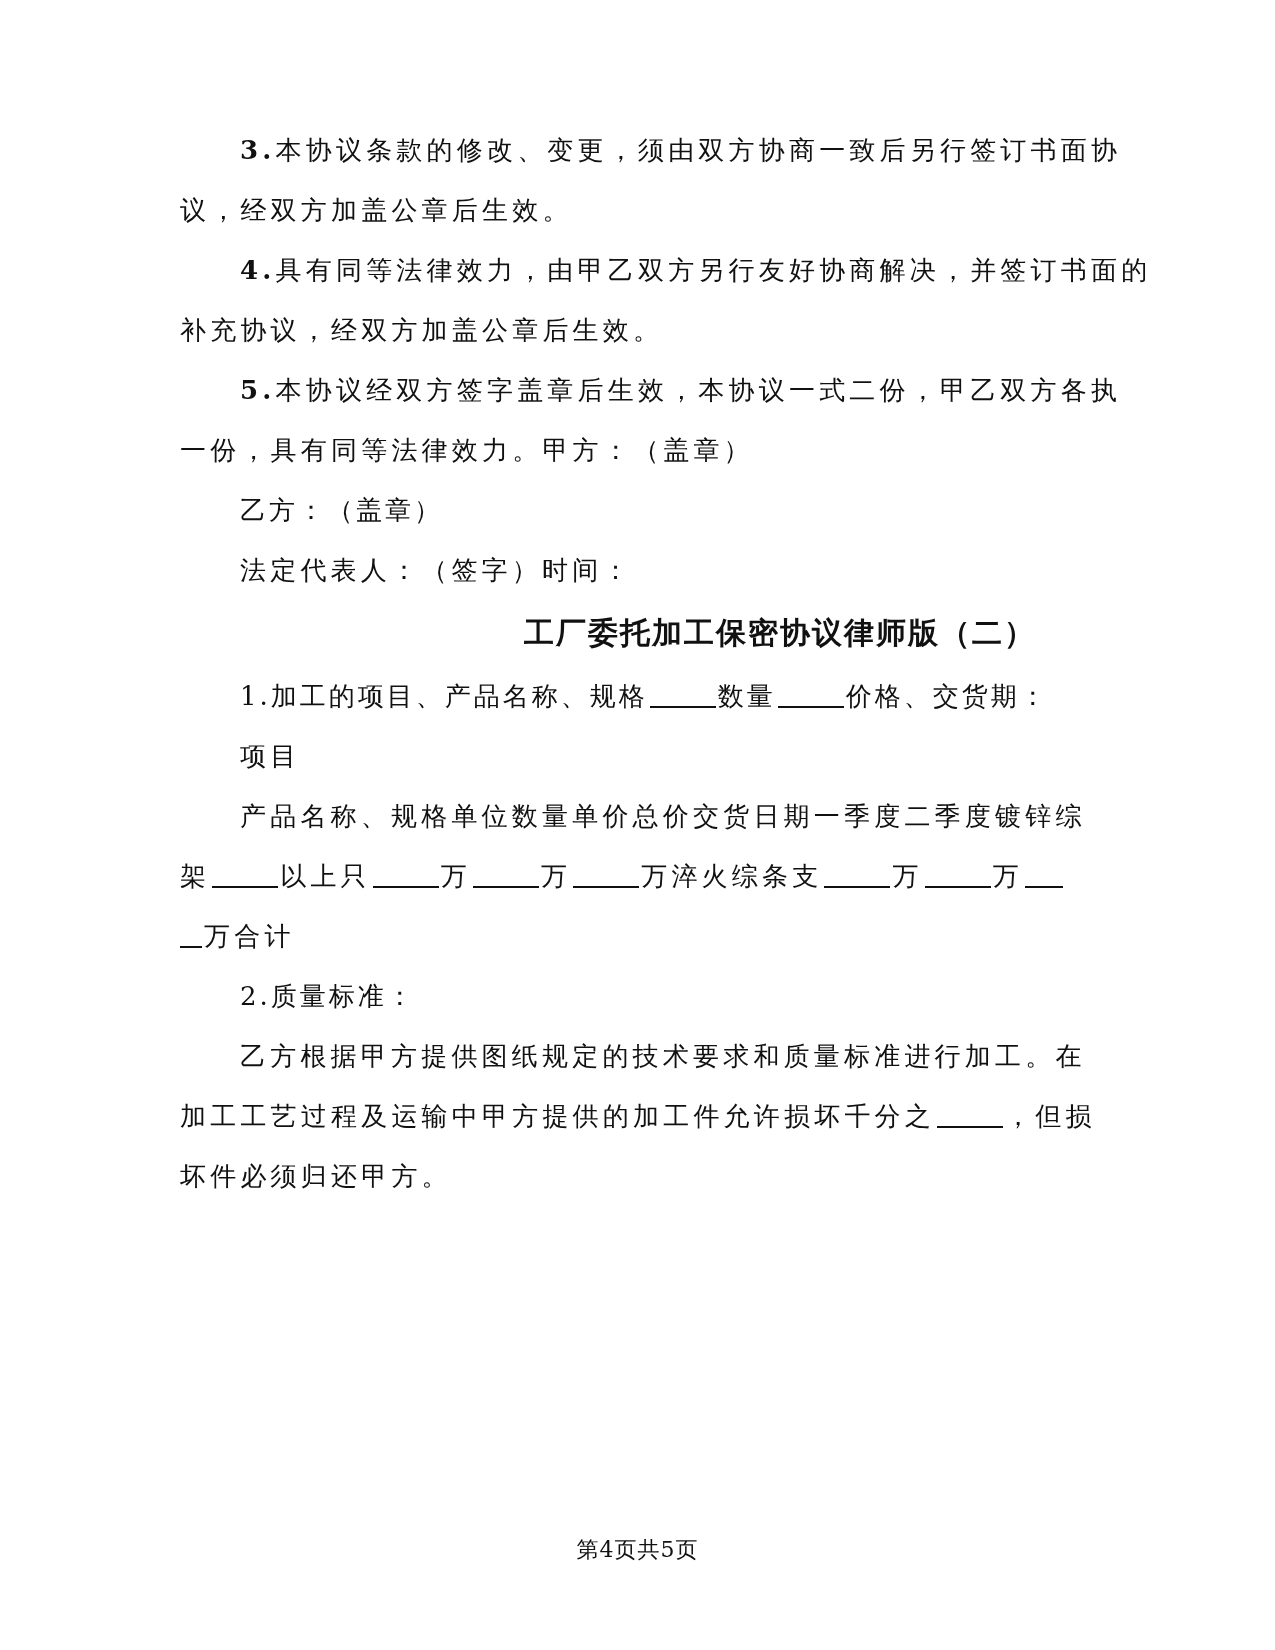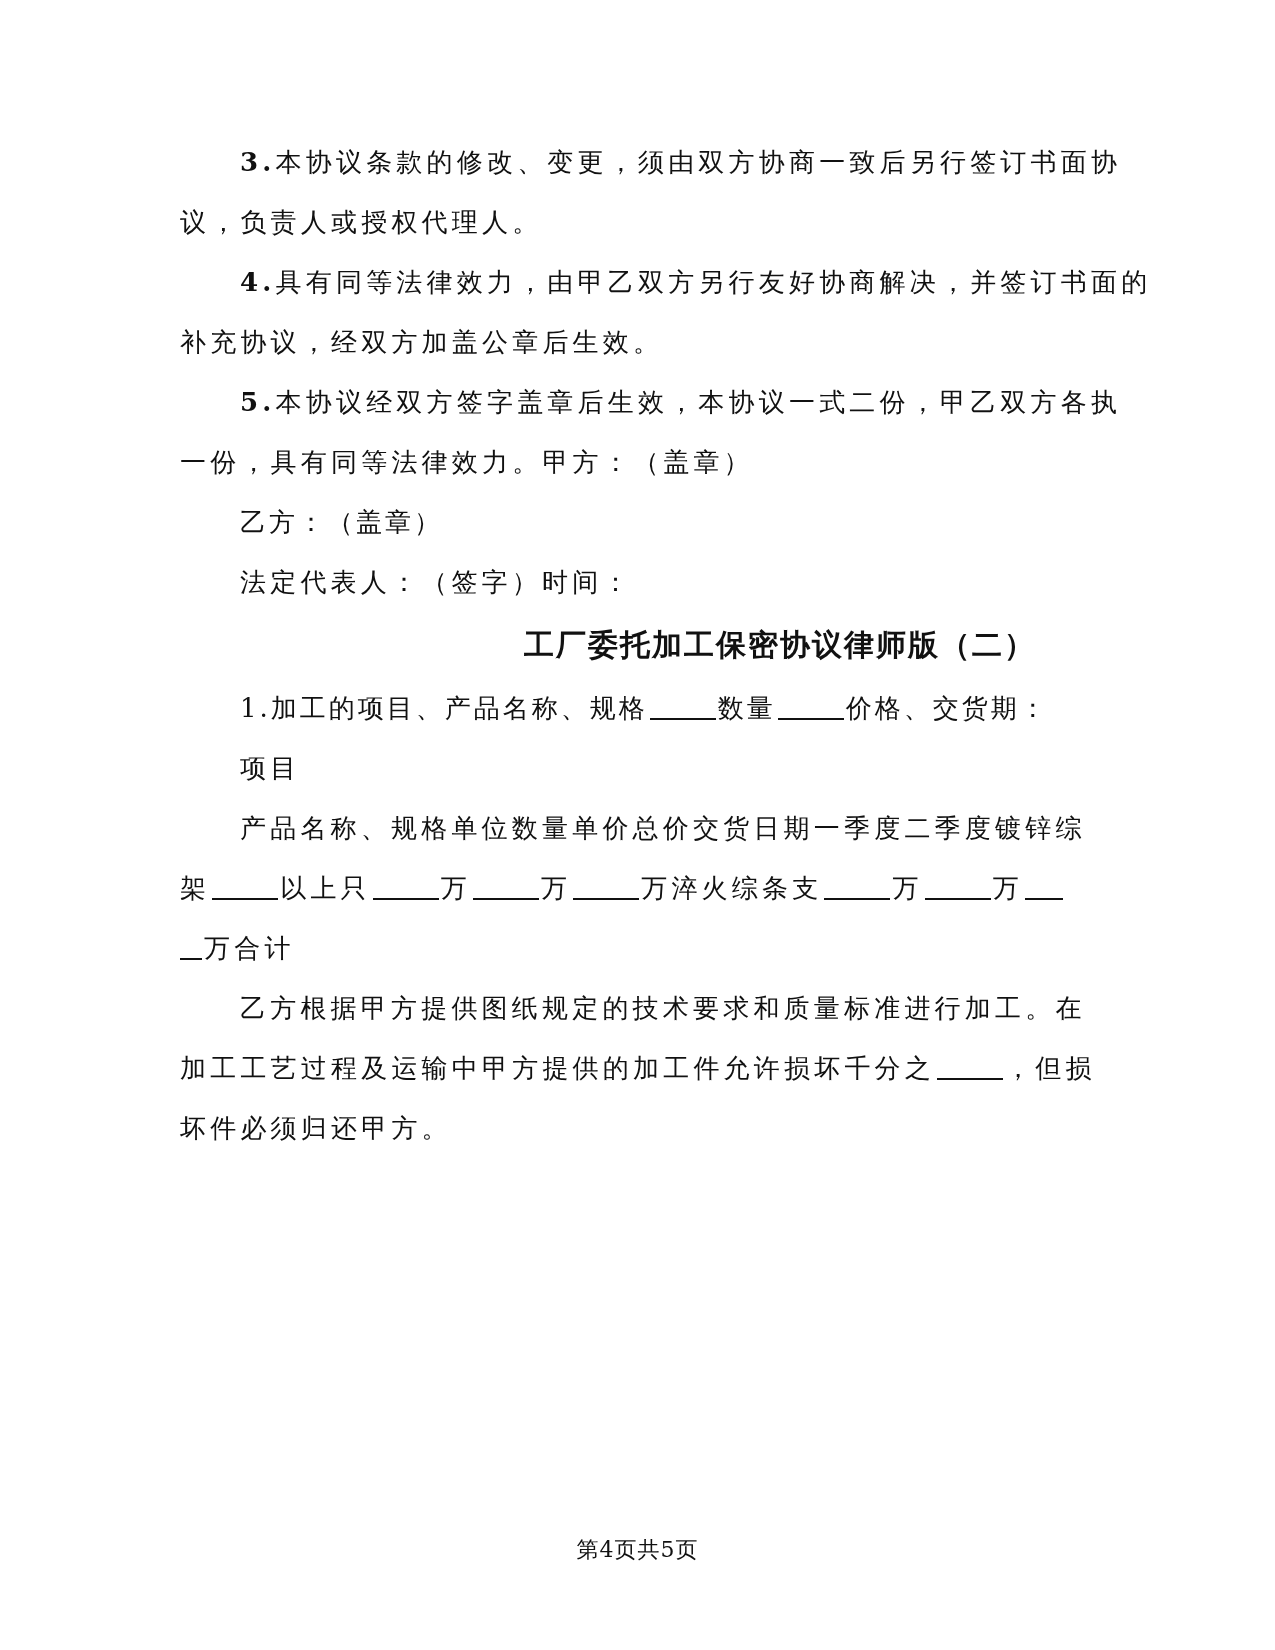--- a/index.html
+++ b/index.html
@@ -1,35 +1,35 @@
 <!DOCTYPE html>
 <html><head>
 <meta charset="utf-8">
 <style>
   html, body { margin: 0; padding: 0; background: #ffffff; }
   body { width: 1275px; height: 1650px; position: relative; overflow: hidden;
          font-family: "DejaVu Serif", "Liberation Serif", serif; color: #111111; }
-  .page { position: absolute; left: 180px; top: 132px; width: 856px; }
+  .page { position: absolute; left: 180px; top: 120px; width: 856px; }
   .p { font-size: 26px; line-height: 60px; letter-spacing: 4.2px; margin: 0; white-space: nowrap; }
   .indent { text-indent: 60px; }
   .bold { font-weight: normal; letter-spacing: 3px; }
   .title { font-size: 30px; font-weight: bold; text-align: right; line-height: 66px; letter-spacing: 2px; margin: 0; }
   .blank { display: inline-block; border-bottom: 2px solid #111; height: 26px; vertical-align: -3px; margin: 0 2px; }
   .b70 { width: 66px; }
   .b40 { width: 38px; }
   .footer { position: absolute; left: 0; width: 1275px; top: 1535px; text-align: center;
             font-size: 22px; letter-spacing: 1px; font-family: "DejaVu Serif", "Liberation Serif", serif; }
 </style>
 </head>
 <body>
 
 <div class="page">
 
   <p class="p indent"><b>3.</b><span>本协议条款的修改、变更，须由双方协商一致后另行签订书面协</span></p>
-  <p class="p">议，负责人或授权代理人。</p>
+  <p class="p">议，经双方加盖公章后生效。</p>
 
   <p class="p indent"><b>4.</b><span>具有同等法律效力，由甲乙双方另行友好协商解决，并签订书面的</span></p>
   <p class="p">补充协议，经双方加盖公章后生效。</p>
 
   <p class="p indent"><b>5.</b><span>本协议经双方签字盖章后生效，本协议一式二份，甲乙双方各执</span></p>
   <p class="p">一份，具有同等法律效力。甲方：（盖章）</p>
 
   <p class="p indent bold">乙方：（盖章）</p>
   <p class="p indent">法定代表人：（签字）时间：</p>
 
@@ -40,20 +40,21 @@
   <p class="p indent bold"><span>1.加工的项目、产品名称、规格</span><span class="blank b70"></span><span>数量</span><span class="blank b70"></span><span>价格、交货期：</span></p>
 
   <p class="p indent">项目</p>
 
   <p class="p indent">产品名称、规格单位数量单价总价交货日期一季度二季度镀锌综</p>
 
   <p class="p"><span>架</span><span class="blank b70"></span><span>以上只</span><span class="blank b70"></span><span>万</span><span class="blank b70"></span><span>万</span><span class="blank b70"></span><span>万淬火综条支</span><span class="blank b70"></span><span>万</span><span class="blank b70"></span><span>万</span><span class="blank b40"></span></p>
 
   <p class="p"><span class="blank" style="width:22px;margin-left:0"></span><span>万合计</span></p>
 
+  <p class="p indent bold">2.质量标准：</p>
 
   <p class="p indent">乙方根据甲方提供图纸规定的技术要求和质量标准进行加工。在</p>
   <p class="p"><span>加工工艺过程及运输中甲方提供的加工件允许损坏千分之</span><span class="blank b70"></span><span>，但损</span></p>
   <p class="p">坏件必须归还甲方。</p>
 
 </div>
 
 <div class="footer">第4页共5页</div>
 
 </body></html>

